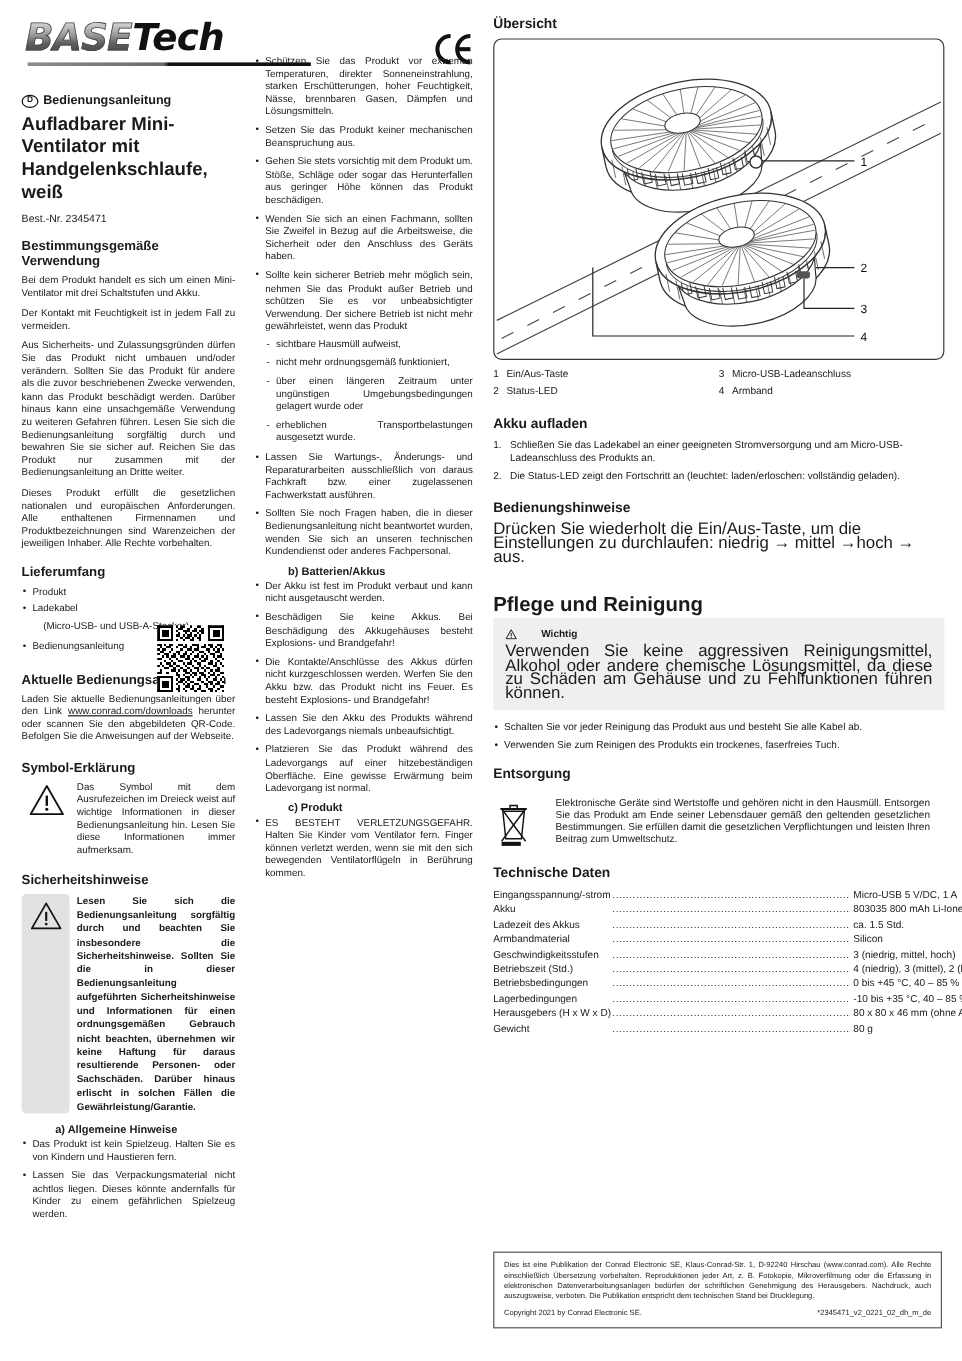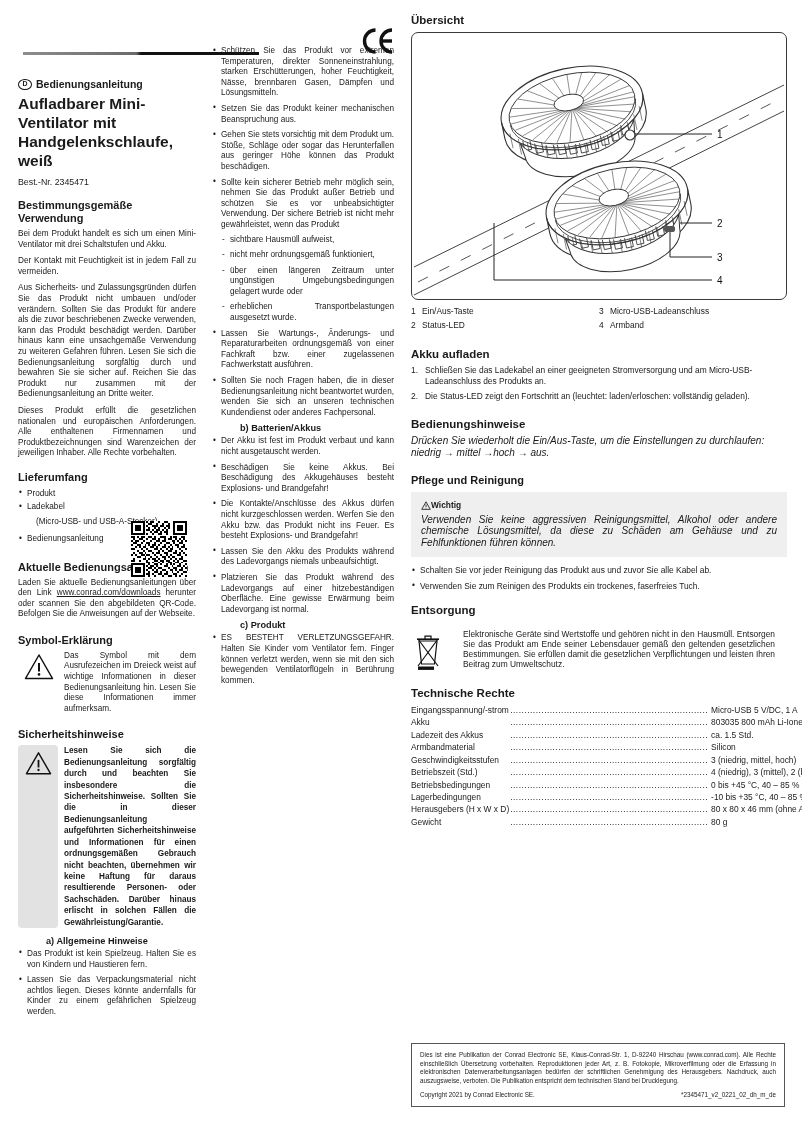--- a/index.html
+++ b/index.html
@@ -77,22 +77,22 @@
   .legend{display:flex;font-size:8.4px;line-height:14px;margin-top:4px;}
   .legend .lcol{width:50%;}
   .legend .lrow{white-space:nowrap;}
   .legend .num{display:inline-block;width:11px;}
 
   .ol{counter-reset:s;margin:0;padding:0;}
   .oli{position:relative;padding-left:14px;font-size:8.4px;line-height:11.4px;margin:0 0 3px 0;}
   .oli .n{position:absolute;left:0;top:0;}
 
   .note-box{background:#efefef;padding:8px 10px 9px 10px;margin:5px 0 8px 0;}
-  .note-title{font-size:8.4px;font-weight:bold;margin:0 0 4px 0;display:flex;align-items:center;gap:0;}
-  .note-text{font-size:10px;line-height:11.4px;text-align:justify;margin:0;font-style:italic;}
+  .note-title{font-size:8.4px;font-weight:bold;margin:0 0 4px 0;display:flex;align-items:center;gap:20px;}
+  .note-text{font-size:14px;line-height:11.4px;text-align:justify;margin:0;}
 
   .disp{position:relative;padding-left:40px;min-height:48px;margin:4px 0 10px 0;}
   .disp .wee{position:absolute;left:2px;top:2px;width:30px;height:40px;}
   .disp p{font-size:8.4px;line-height:10px;text-align:justify;margin:12px;}
 
   .spec{width:100%;border-collapse:collapse;}
   .spec td{font-size:8.4px;line-height:12.4px;vertical-align:top;padding:0;}
   .spec td.k{white-space:nowrap;width:1%;}
   .spec td.dots{overflow:hidden;white-space:nowrap;color:#1a1a1a;padding:0 1px;}
   .spec td.v{white-space:nowrap;padding-left:2px;}
@@ -104,20 +104,23 @@
   #footer .frow{display:flex;justify-content:space-between;font-size:6.3px;line-height:8.6px;}
 
   .rule-link{text-decoration:underline;}
 </style>
 </head>
 <body>
 
 <div class="page">
 
   <div id="logo">
+    <div class="logo-text">
+      <span class="logo-base">BASE</span><span class="logo-tech">Tech</span>
+    </div>
     <div class="logo-rule"></div>
   </div>
 
   <div id="ce">
     <svg width="34" height="26" viewBox="0 0 34 26" aria-hidden="true">
       <path d="M13.5 2 A11 11 0 1 0 13.5 24" fill="none" stroke="#111" stroke-width="3.4"></path>
       <path d="M30 2 A11 11 0 1 0 30 24" fill="none" stroke="#111" stroke-width="3.4"></path>
       <rect x="19" y="11.3" width="11" height="3.4" fill="#111"></rect>
     </svg>
   </div>
@@ -170,26 +173,27 @@
 
     <div class="h3">a) Allgemeine Hinweise</div>
     <div class="bul">Das Produkt ist kein Spielzeug. Halten Sie es von Kindern und Haustieren fern.</div>
     <div class="bul">Lassen Sie das Verpackungsmaterial nicht achtlos liegen. Dieses könnte andernfalls für Kinder zu einem gefährlichen Spielzeug werden.</div>
   </div>
 
   <div class="col" id="col-mid">
     <div class="bul">Schützen Sie das Produkt vor extremen Temperaturen, direkter Sonneneinstrahlung, starken Erschütterungen, hoher Feuchtigkeit, Nässe, brennbaren Gasen, Dämpfen und Lösungsmitteln.</div>
     <div class="bul">Setzen Sie das Produkt keiner mechanischen Beanspruchung aus.</div>
     <div class="bul">Gehen Sie stets vorsichtig mit dem Produkt um. Stöße, Schläge oder sogar das Herunterfallen aus geringer Höhe können das Produkt beschädigen.</div>
+    <div class="bul">Wenden Sie sich an einen Fachmann, sollten Sie Zweifel in Bezug auf die Arbeitsweise, die Sicherheit oder den Anschluss des Geräts haben.</div>
     <div class="bul" style="margin-bottom:4px;">Sollte kein sicherer Betrieb mehr möglich sein, nehmen Sie das Produkt außer Betrieb und schützen Sie es vor unbeabsichtigter Verwendung. Der sichere Betrieb ist nicht mehr gewährleistet, wenn das Produkt</div>
     <div class="dash">sichtbare Hausmüll aufweist,</div>
     <div class="dash">nicht mehr ordnungsgemäß funktioniert,</div>
     <div class="dash">über einen längeren Zeitraum unter ungünstigen Umgebungsbedingungen gelagert wurde oder</div>
     <div class="dash">erheblichen Transportbelastungen ausgesetzt wurde.</div>
-    <div class="bul">Lassen Sie Wartungs-, Änderungs- und Reparaturarbeiten ordnungsgemäß von einer Fachkraft bzw. einer zugelassenen Fachwerkstatt ausführen.</div>
+    <div class="bul">Lassen Sie Wartungs-, Änderungs- und Reparaturarbeiten ausschließlich von daraus Fachkraft bzw. einer zugelassenen Fachwerkstatt ausführen.</div>
     <div class="bul">Sollten Sie noch Fragen haben, die in dieser Bedienungsanleitung nicht beantwortet wurden, wenden Sie sich an unseren technischen Kundendienst oder anderes Fachpersonal.</div>
 
     <div class="h3" style="margin-top:4px;">b) Batterien/Akkus</div>
     <div class="bul">Der Akku ist fest im Produkt verbaut und kann nicht ausgetauscht werden.</div>
     <div class="bul">Beschädigen Sie keine Akkus. Bei Beschädigung des Akkugehäuses besteht Explosions- und Brandgefahr!</div>
     <div class="bul">Die Kontakte/Anschlüsse des Akkus dürfen nicht kurzgeschlossen werden. Werfen Sie den Akku bzw. das Produkt nicht ins Feuer. Es besteht Explosions- und Brandgefahr!</div>
     <div class="bul">Lassen Sie den Akku des Produkts während des Ladevorgangs niemals unbeaufsichtigt.</div>
     <div class="bul">Platzieren Sie das Produkt während des Ladevorgangs auf einer hitzebeständigen Oberfläche. Eine gewisse Erwärmung beim Ladevorgang ist normal.</div>
 
     <div class="h3" style="margin-top:4px;">c) Produkt</div>
@@ -325,49 +329,49 @@
 
     <div class="h2" style="margin-top:16px;font-size:11.5px;">Akku aufladen</div>
     <div class="ol">
       <div class="oli"><span class="n">1.</span><span>Schließen Sie das Ladekabel an einer geeigneten Stromversorgung und am Micro-USB-Ladeanschluss des Produkts an.</span></div>
       <div class="oli"><span class="n">2.</span><span>Die Status-LED zeigt den Fortschritt an (leuchtet: laden/erloschen: vollständig geladen).</span></div>
     </div>
 
     <div class="h2" style="margin-top:16px;font-size:11.5px;">Bedienungshinweise</div>
     <p class="note-text" style="text-align:left;">Drücken Sie wiederholt die Ein/Aus-Taste, um die Einstellungen zu durchlaufen: niedrig → mittel →hoch → aus.</p>
 
-    <div class="h2" style="margin-top:16px;font-size:11px;">Pflege und Reinigung</div>
+    <div class="h2" style="margin-top:28px;font-size:17px;">Pflege und Reinigung</div>
     <div class="note-box">
       <div class="note-title">
         <svg width="10" height="9" viewBox="0 0 12 11">
           <path d="M6 1 L11.2 10.2 L0.8 10.2 Z" fill="none" stroke="#111" stroke-width="1"></path>
           <rect x="5.5" y="4.2" width="1" height="3.3" fill="#111"></rect>
           <circle cx="6" cy="8.7" r="0.6" fill="#111"></circle>
         </svg>
         <span>Wichtig</span>
       </div>
       <p class="note-text">Verwenden Sie keine aggressiven Reinigungsmittel, Alkohol oder andere chemische Lösungsmittel, da diese zu Schäden am Gehäuse und zu Fehlfunktionen führen können.</p>
     </div>
-    <div class="li" style="font-size:8.4px;margin-bottom:4px;">Schalten Sie vor jeder Reinigung das Produkt aus und zuvor Sie alle Kabel ab.</div>
+    <div class="li" style="font-size:8.4px;margin-bottom:4px;">Schalten Sie vor jeder Reinigung das Produkt aus und besteht Sie alle Kabel ab.</div>
     <div class="li" style="font-size:8.4px;margin-bottom:4px;">Verwenden Sie zum Reinigen des Produkts ein trockenes, faserfreies Tuch.</div>
 
     <div class="h2" style="margin-top:12px;font-size:11.5px;">Entsorgung</div>
     <div class="disp">
       <svg class="wee" viewBox="0 0 30 40">
         <path d="M6 10 L24 10 L21.5 33 L8.5 33 Z" fill="none" stroke="#111" stroke-width="1.2"></path>
         <line x1="4" y1="8.2" x2="26" y2="8.2" stroke="#111" stroke-width="1.6"></line>
         <path d="M12 8 L12 5.2 L18 5.2 L18 8" fill="none" stroke="#111" stroke-width="1.2"></path>
         <line x1="5" y1="8" x2="25" y2="35" stroke="#111" stroke-width="1.2"></line>
         <line x1="25" y1="8" x2="5" y2="35" stroke="#111" stroke-width="1.2"></line>
         <rect x="5" y="35.5" width="16" height="3.4" fill="#111"></rect>
       </svg>
       <p>Elektronische Geräte sind Wertstoffe und gehören nicht in den Hausmüll. Entsorgen Sie das Produkt am Ende seiner Lebensdauer gemäß den geltenden gesetzlichen Bestimmungen. Sie erfüllen damit die gesetzlichen Verpflichtungen und leisten Ihren Beitrag zum Umweltschutz.</p>
     </div>
 
-    <div class="h2" style="margin-top:8px;font-size:11.5px;">Technische Rechte</div>
+    <div class="h2" style="margin-top:8px;font-size:11.5px;">Technische Daten</div>
     <table class="spec">
       <tbody id="spec-body">
           <tr>
             <td class="k">Eingangsspannung/-strom</td>
             <td class="dots"><span class="dotfill">......................................................................</span></td>
             <td class="v">Micro-USB 5 V/DC, 1 A</td>
           </tr>
           <tr>
             <td class="k">Akku</td>
             <td class="dots"><span class="dotfill">......................................................................</span></td>

